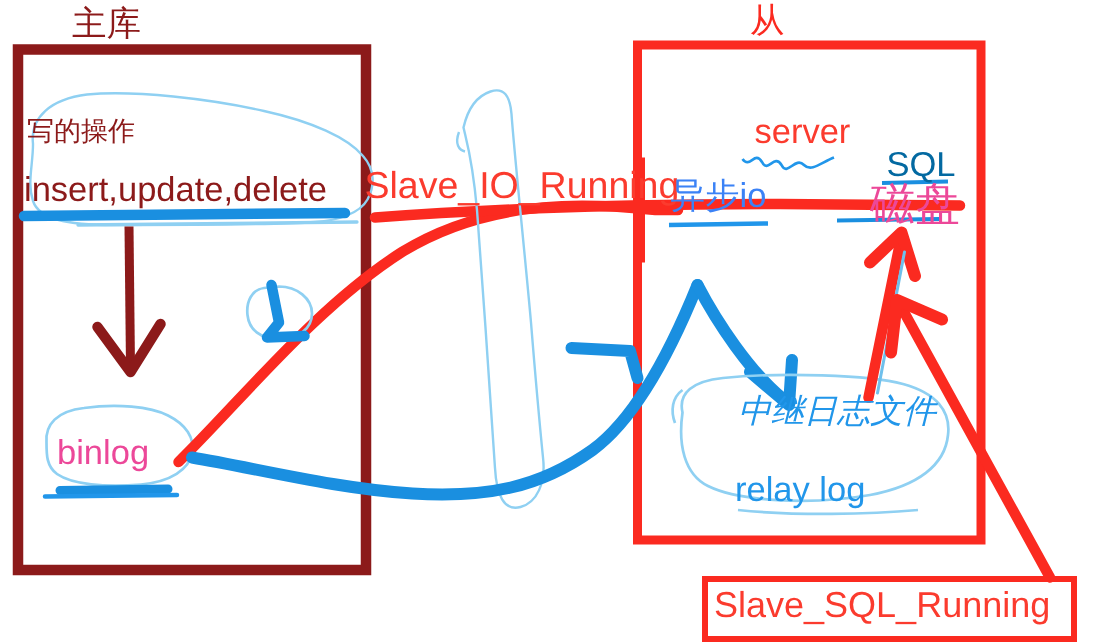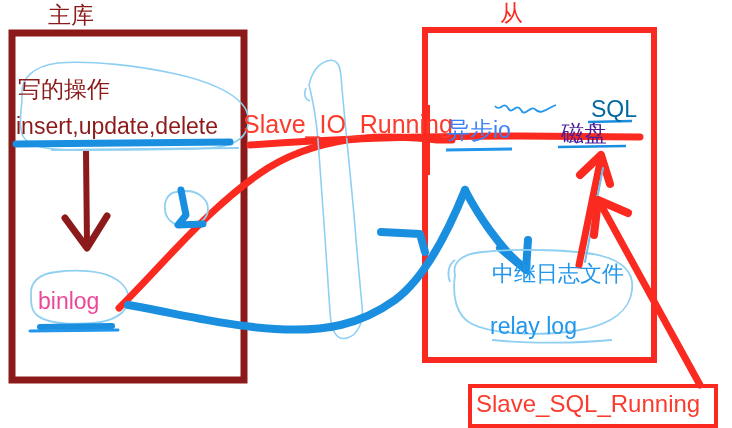--- a/index.html
+++ b/index.html
@@ -33,21 +33,21 @@
     font-size: 23px;
     color: #8c1a1a;
   }
   .t-slave-title {
     left: 500px; top: 2px;
     font-size: 23px;
     color: #fb2a20;
   }
   .t-write-op {
     left: 18px; top: 78px;
-    font-size: 23px;
+    font-size: 18px;
     color: #8c1a1a;
   }
   .t-dml {
     left: 16px; top: 115px;
     font-size: 23px;
     color: #8c1a1a;
   }
   .t-slave-io {
     left: 243px; top: 112px;
     font-size: 25px;
@@ -62,33 +62,34 @@
     left: 447px; top: 119px;
     font-size: 23px;
     color: #3b82f6;
   }
   .t-sql {
     left: 591px; top: 98px;
     font-size: 23px;
     color: #0369a1;
   }
   .t-disk {
-    left: 561px; top: 122px;
-    font-size: 23px;
-    color: #4c1d95;
+    left: 580px; top: 122px;
+    font-size: 30px;
+    color: #ec4899;
   }
   .t-binlog {
     left: 38px; top: 290px;
     font-size: 23px;
     color: #ec4899;
   }
   .t-relay-cn {
     left: 492px; top: 263px;
     font-size: 22px;
     color: #2196ea;
+    font-style: italic;
   }
   .t-relay-en {
     left: 490px; top: 315px;
     font-size: 23px;
     color: #2196ea;
   }
   .t-slave-sql {
     left: 476px; top: 392px;
     font-size: 24px;
     color: #fb3b2e;
@@ -178,20 +179,21 @@
   <div class="lbl t-master-title">主库</div>
 
   <div class="lbl t-slave-title">从</div>
 
   <div class="lbl t-write-op">写的操作</div>
 
   <div class="lbl t-slave-io">Slave_IO_Running</div>
 
   <div class="lbl t-dml">insert,update,delete</div>
 
+  <div class="lbl t-server">server</div>
 
   <div class="lbl t-async">异步io</div>
 
   <div class="lbl t-sql">SQL</div>
 
   <div class="lbl t-disk">磁盘</div>
 
   <div class="lbl t-binlog">binlog</div>
 
   <div class="lbl t-relay-cn">中继日志文件</div>

